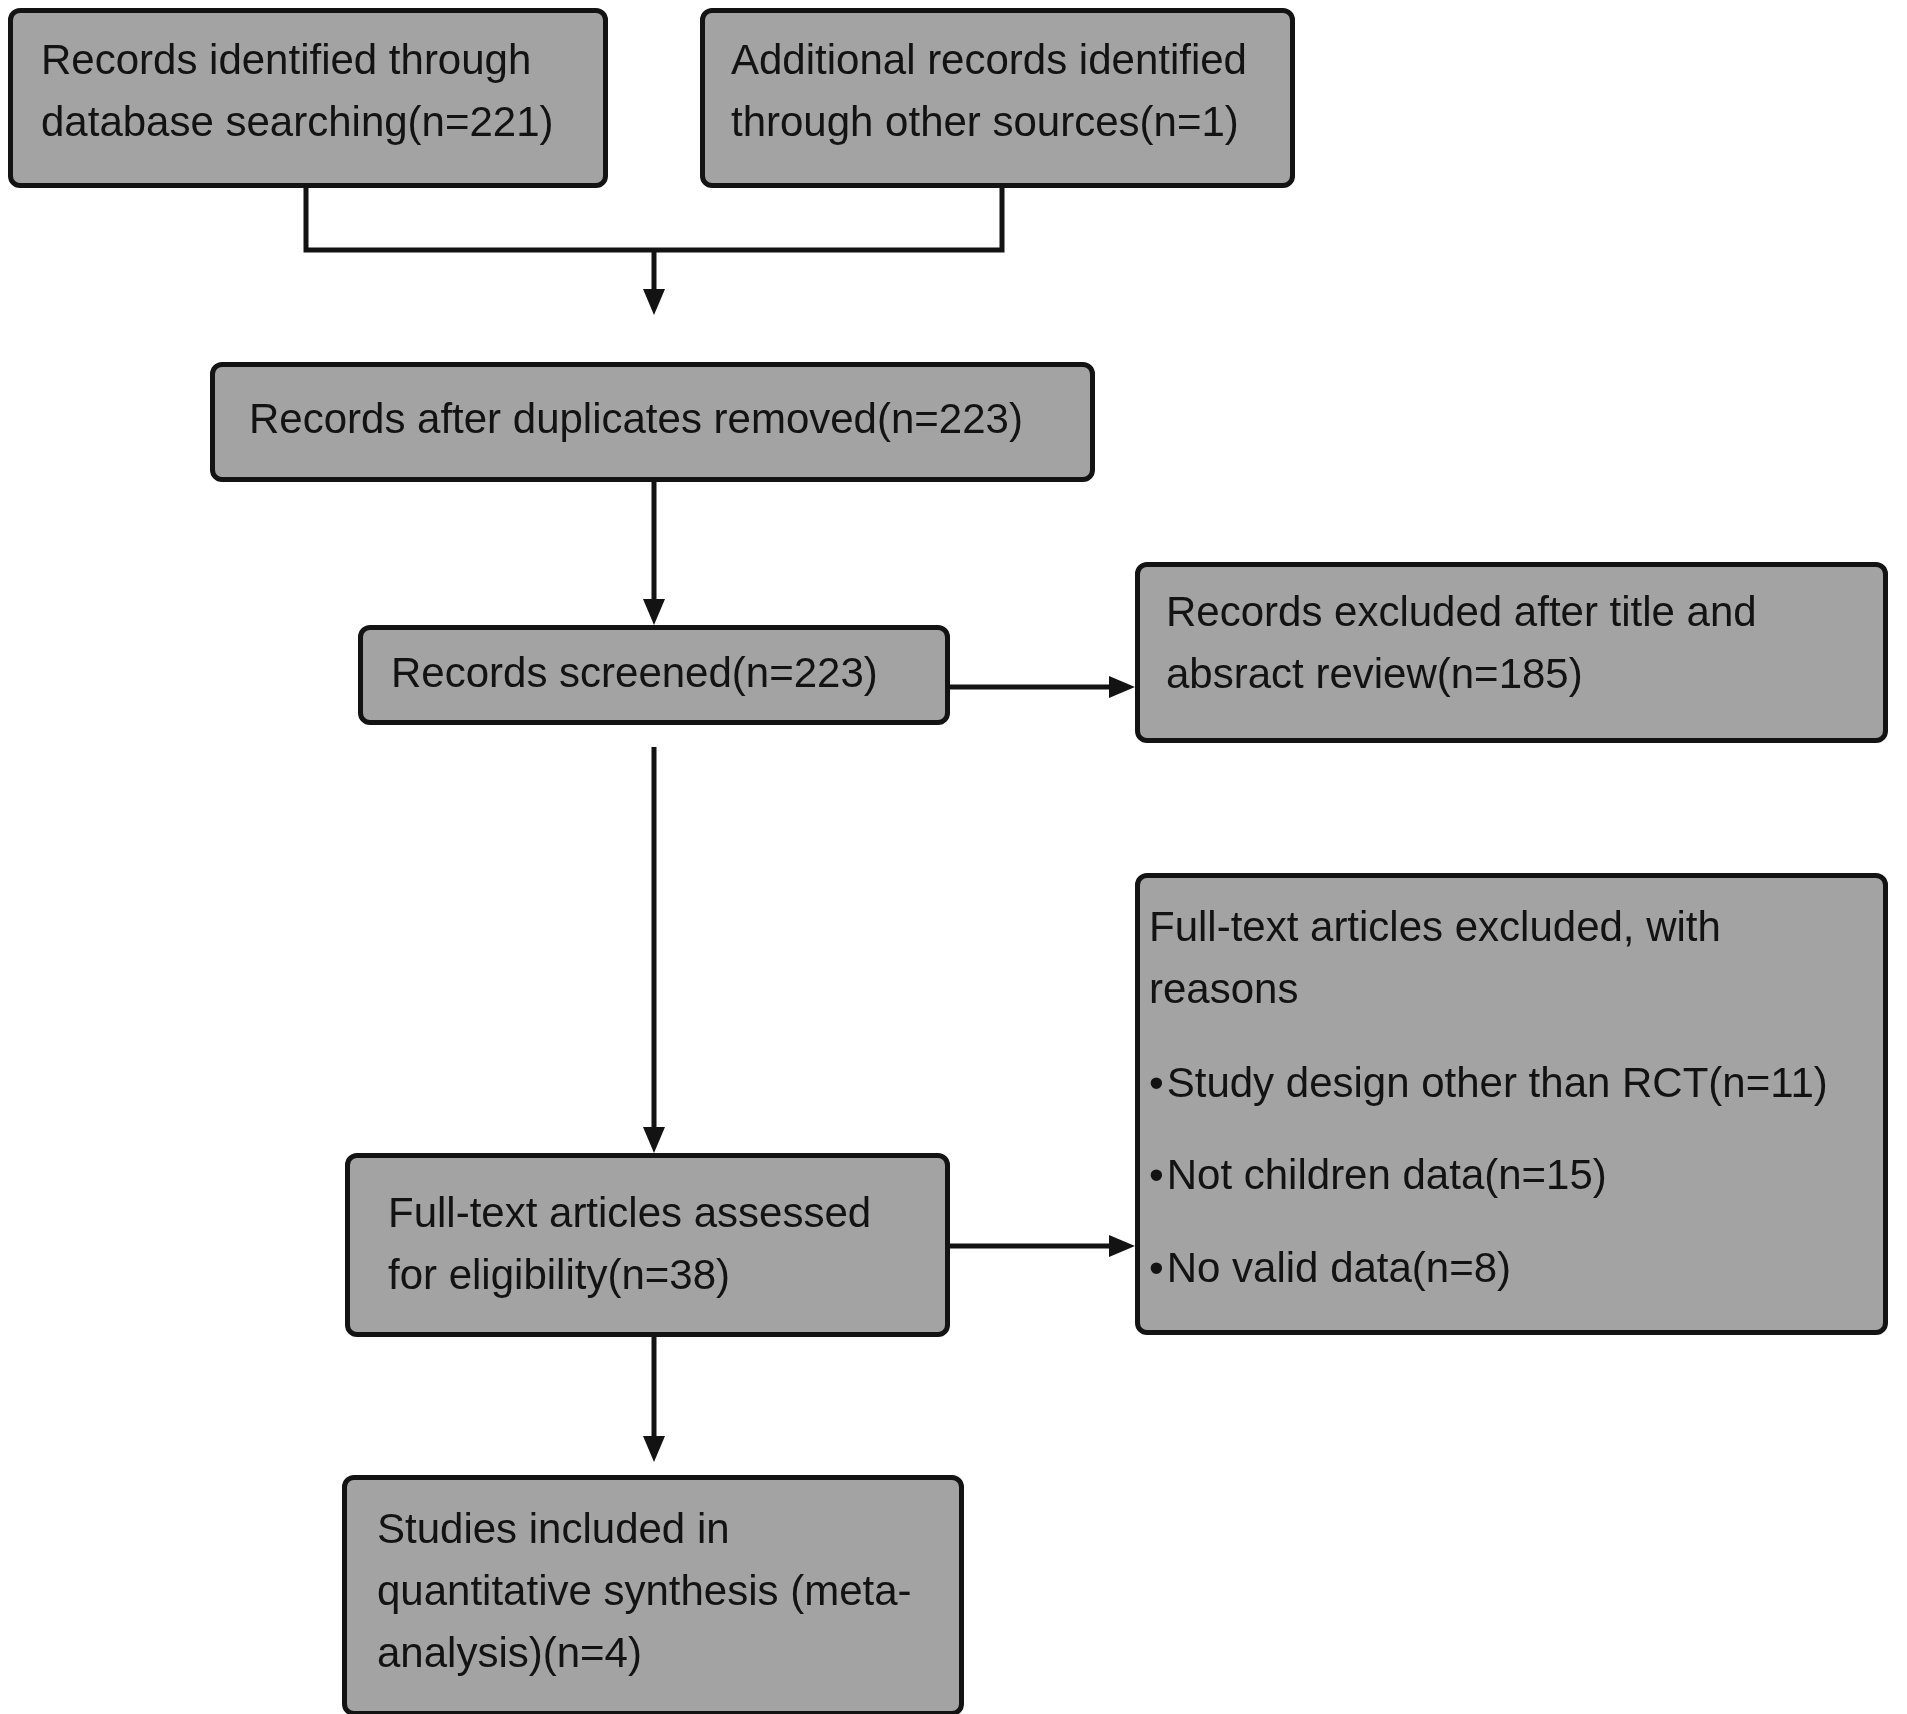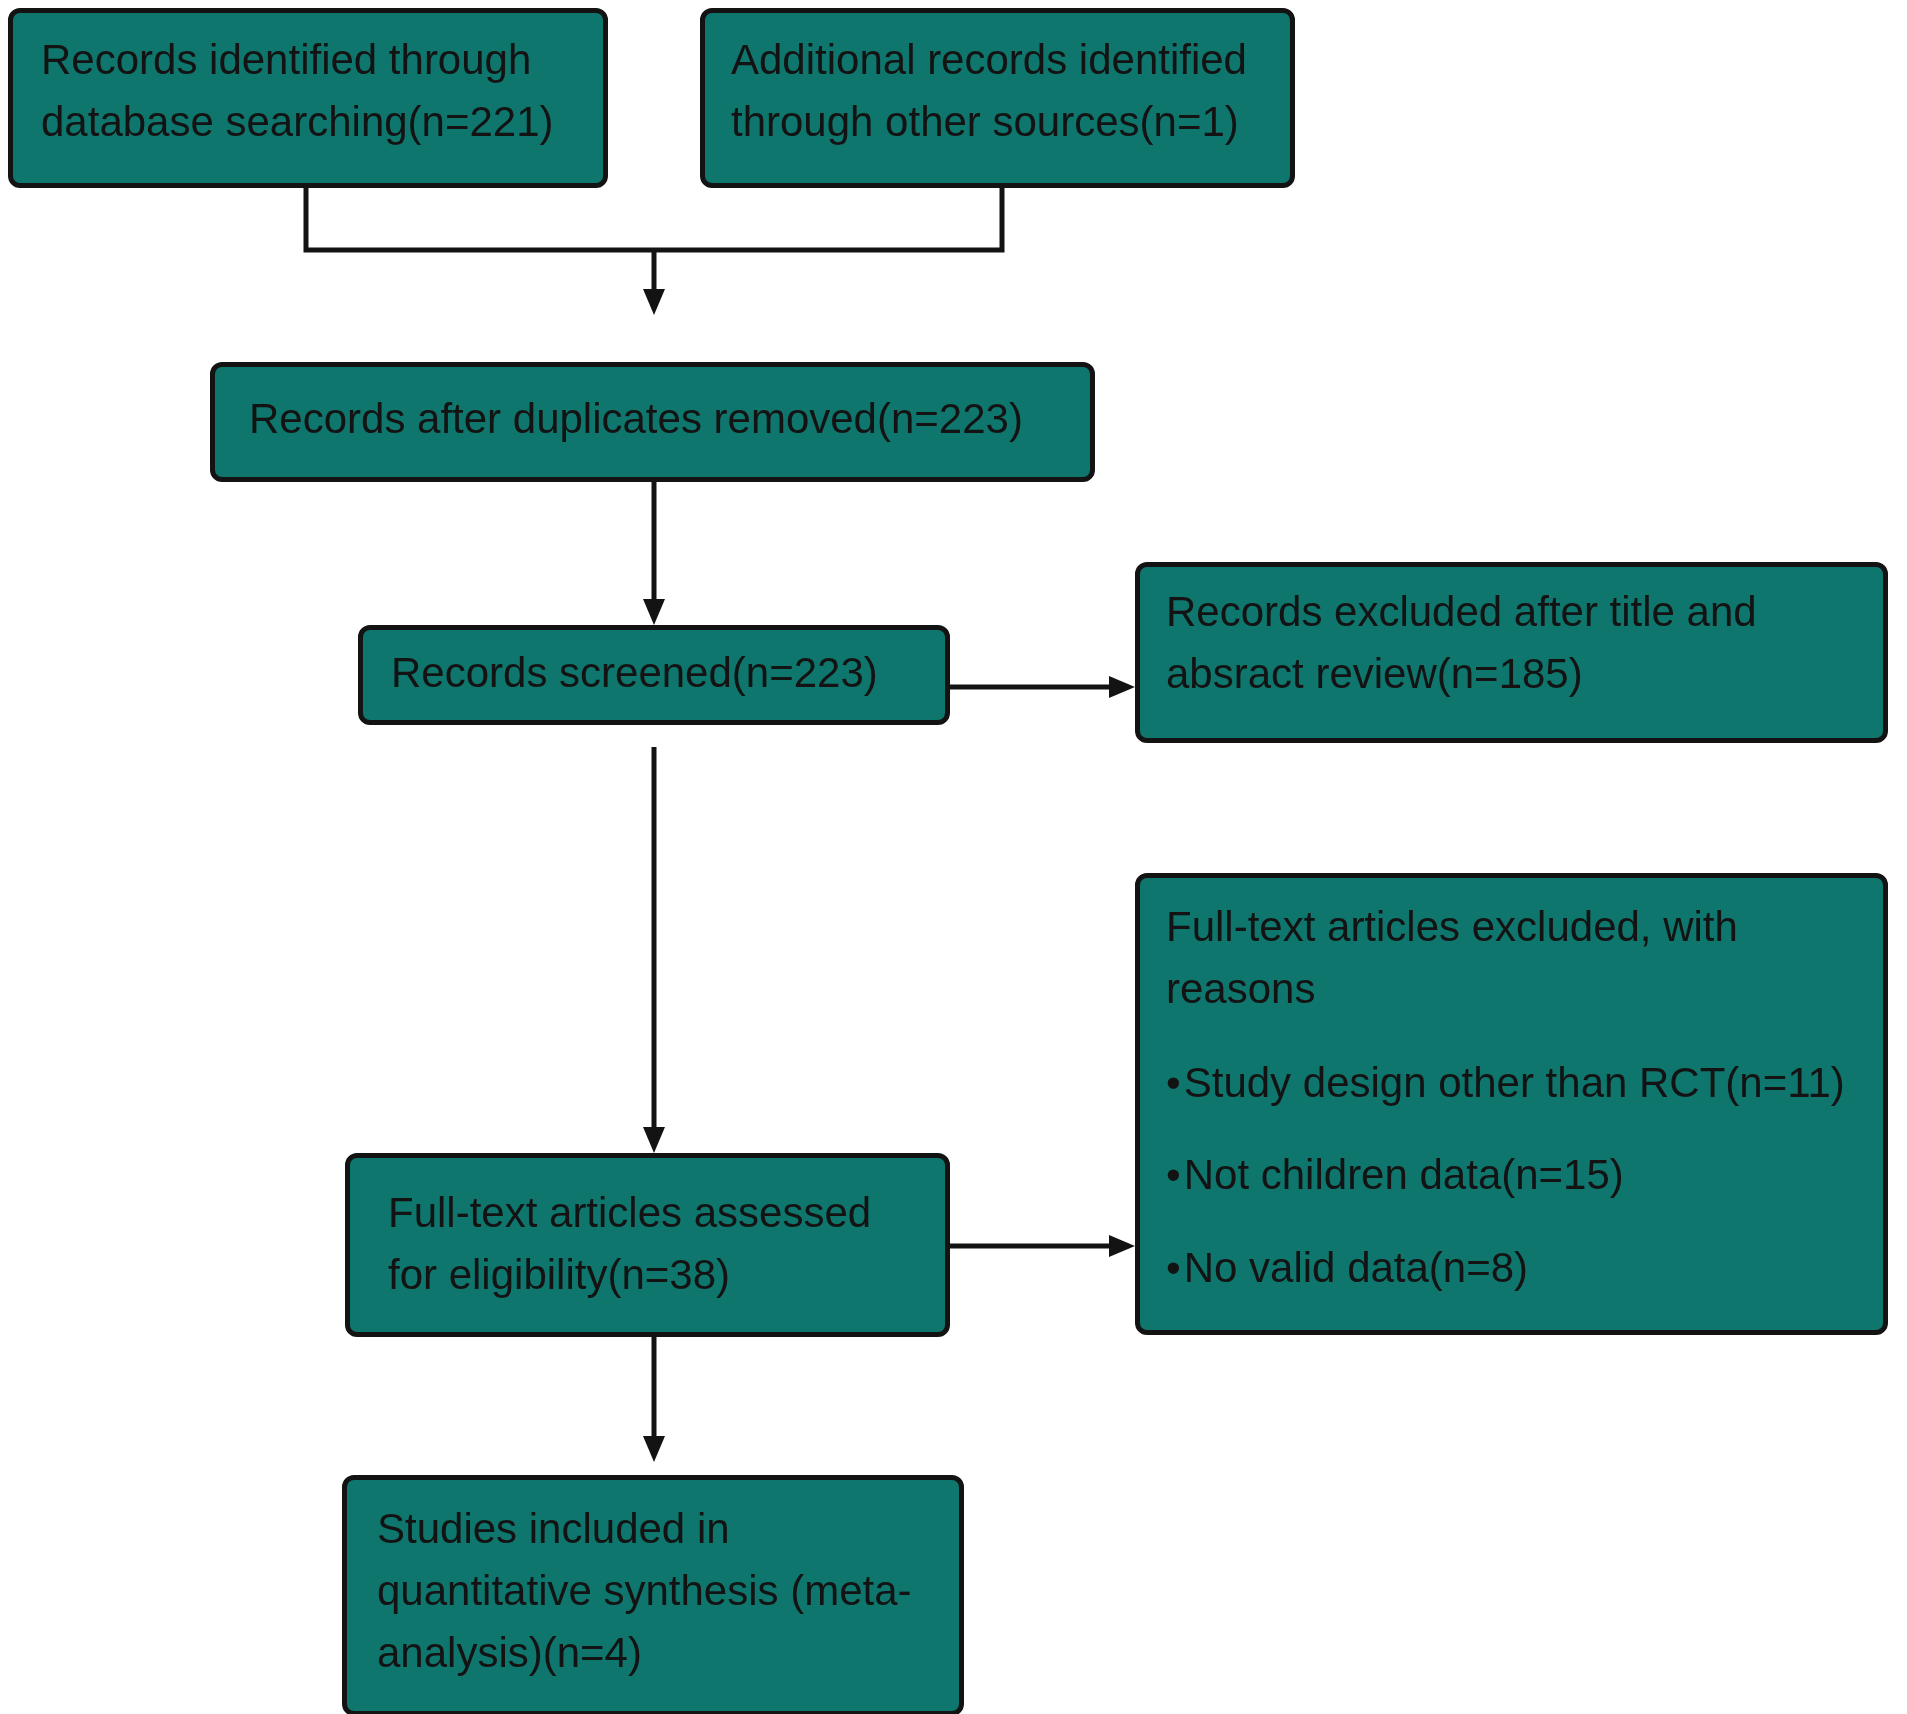--- a/index.html
+++ b/index.html
@@ -7,36 +7,36 @@
     position:relative;
     width:1907px;height:1714px;
     background:#ffffff;
     font-family:"Liberation Sans",sans-serif;
     color:#131313;
     overflow:hidden;
   }
   .connectors{position:absolute;left:0;top:0;width:1907px;height:1714px;}
   .box{
     position:absolute;box-sizing:border-box;
-    background:#0f766e;
+    background:#a3a3a3;
     border:5px solid #131313;
     border-radius:12px;
     font-size:42px;line-height:1.48;
     color:#131313;
   }
   .vcenter{display:flex;align-items:center;}
   .nowrap{white-space:nowrap;}
 
   .box-identified { left:8px;    top:8px;    width:600px; height:180px; padding:16px 22px 0 28px; }
   .box-additional { left:700px;  top:8px;    width:595px; height:180px; padding:16px 12px 0 26px; }
   .box-dedup      { left:210px;  top:315px;  width:885px; height:120px; padding:0 0 6px 34px;margin-top:47px; }
   .box-screened   { left:358px;  top:625px;  width:592px; height:100px; padding:0 0 4px 28px; }
   .box-excl-title { left:1135px; top:562px;  width:753px; height:181px; padding:14px 24px 0 26px; }
   .box-fulltext   { left:345px;  top:1153px; width:605px; height:184px; padding:0 38px 2px 38px; }
-  .box-excl-full  { left:1135px; top:873px;  width:753px; height:462px; padding:18px 14px 0 26px; }
+  .box-excl-full  { left:1135px; top:873px;  width:753px; height:462px; padding:18px 14px 0 9px; }
   .box-included   { left:342px;  top:1462px; width:622px; height:241px; padding:18px 24px 0 30px;margin-top:13px; }
 
   .reasons{margin-top:32px;}
   .reason{display:flex;align-items:baseline;margin-top:30px;}
   .reason:first-child{margin-top:0;}
   .reason .bullet{margin-right:3px;flex:0 0 auto;}
 </style>
 </head>
 <body>
 

